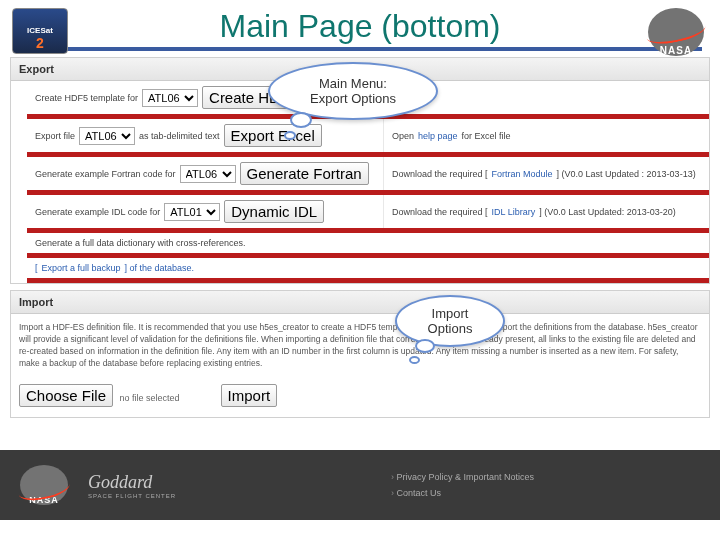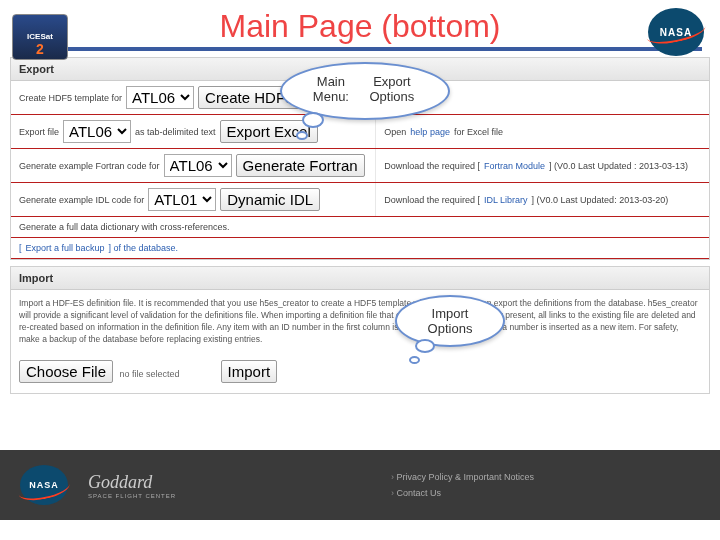--- a/index.html
+++ b/index.html
@@ -1,51 +1,51 @@
 <!DOCTYPE html>
 <html><head>
 <meta charset="utf-8">
 <style>
   * { box-sizing: border-box; margin: 0; padding: 0; }
   body { width: 720px; height: 540px; font-family: Arial, sans-serif; background: #fff; position: relative; overflow: hidden; }
   
   .header { padding: 8px 20px 2px; display: flex; align-items: center; justify-content: center; position: relative; }
-  .title { font-size: 32px; font-weight: normal; color: #ef4444; }
-  .logo-left { position: absolute; left: 12px; top: 14px; width: 58px; height: 48px; }
+  .title { font-size: 32px; font-weight: normal; color: #0f766e; }
+  .logo-left { position: absolute; left: 12px; top: 8px; width: 58px; height: 48px; }
   .logo-right { position: absolute; right: 12px; top: 8px; width: 60px; height: 50px; }
   .rule { height: 4px; background: #3a5ba0; margin: 0 18px 4px; }
   
   .panel { margin: 6px 10px; border: 1px solid #d0d0d0; background: #fff; font-size: 9px; }
   .panel-title { background: linear-gradient(#f4f4f4,#e4e4e4); padding: 5px 8px; font-weight: bold; font-size: 11px; color: #333; border-bottom: 1px solid #ccc; }
-  .row { display: flex; border-bottom: 1px solid #b91c1c; }
+  .row { display: flex; border-bottom: 5px solid #b91c1c; margin-left: 16px; }
   .cell { padding: 5px 8px; flex: 1; display: flex; align-items: center; gap: 4px; color: #444; }
   .cell.left { border-right: 1px solid #e8e8e8; flex: 1.1; }
-  select { font-size: 15px; padding: 1px; border: 1px solid #aaa; background: #fff; }
+  select { font-size: 11px; padding: 1px; border: 1px solid #aaa; background: #fff; }
   button.btn { font-size: 15px; padding: 2px 6px; border: 1px solid #999; background: linear-gradient(#fff,#e8e8e8); border-radius: 2px; }
   .link { color: #2a5db0; cursor: pointer; }
   .bracket { color: #2a5db0; }
   .import-text { padding: 8px; color: #555; font-size: 8.5px; line-height: 1.4; }
   .import-controls { padding: 6px 8px 10px; display:flex; align-items:center; gap: 41px; }
   
   .footer { position: absolute; bottom: 20px; left: 0; right: 0; height: 70px; background: #3a3a3a; display: flex; align-items: center; padding: 0 20px; color: #aaa; font-size: 9px; }
   .footer-logos { display: flex; align-items: center; gap: 20px; flex: 1.2; }
   .footer-mid { flex: 1.3; line-height: 1.5; }
   .footer-right { flex: 1; line-height: 1.8; }
   .footer-right div::before { content: "› "; color: #888; }
   
   .bubble { position: absolute; background: #fff; border: 2px solid #6a8fd0; border-radius: 50%; padding: 10px 22px; text-align: center; font-size: 13px; color: #333; box-shadow: 0 2px 4px rgba(0,0,0,0.2); z-index: 10; }
   .bubble .mini { position: absolute; background: #fff; border: 2px solid #6a8fd0; border-radius: 50%; }
-  .bubble1 { top: 62px; left: 280px; width: 170px; height: 58px; display:flex; justify-content:center; }
+  .bubble1 { top: 62px; left: 268px; width: 170px; height: 58px; display:flex; flex-direction:column; justify-content:center; }
   .bubble1 .m1 { width: 22px; height: 16px; bottom: -10px; left: 20px; }
   .bubble1 .m2 { width: 12px; height: 9px; bottom: -22px; left: 14px; }
   .bubble2 { top: 295px; left: 395px; width: 110px; height: 52px; display:flex; flex-direction:column; justify-content:center; }
   .bubble2 .m1 { width: 20px; height: 14px; bottom: -8px; left: 18px; }
   .bubble2 .m2 { width: 11px; height: 8px; bottom: -19px; left: 12px; }
 
-  .nasa-circle { width: 56px; height: 48px; background: #0c4a6e; border-radius: 50%; position: relative; display:flex; align-items:center; justify-content:center; color:#fff; font-weight:bold; font-size:10px; letter-spacing:1px; }
+  .nasa-circle { width: 56px; height: 48px; background: #737373; border-radius: 50%; position: relative; display:flex; align-items:flex-end; justify-content:center; color:#fff; font-weight:bold; font-size:10px; letter-spacing:1px; }
   .nasa-swoosh { position:absolute; width: 60px; height: 20px; border-bottom: 2px solid #fc3d21; border-radius: 50%; top: 14px; left: -2px; transform: rotate(-12deg); }
   .icesat { width:56px; height:46px; background: linear-gradient(#2a4a8a,#1a2a4a); border:1px solid #888; border-radius:4px; display:flex; flex-direction:column; align-items:center; justify-content:flex-end; color:#fff; font-size:8px; font-weight:bold; padding-bottom:2px; }
   .icesat .num { font-size:14px; color:#ff7028; }
   .goddard { color:#ccc; font-family: cursive; font-size: 18px; font-style:italic; }
   .goddard-sub { font-size: 6px; letter-spacing: 1px; color:#aaa; }
 </style>
 </head>
 <body>
 
 <div class="header">

